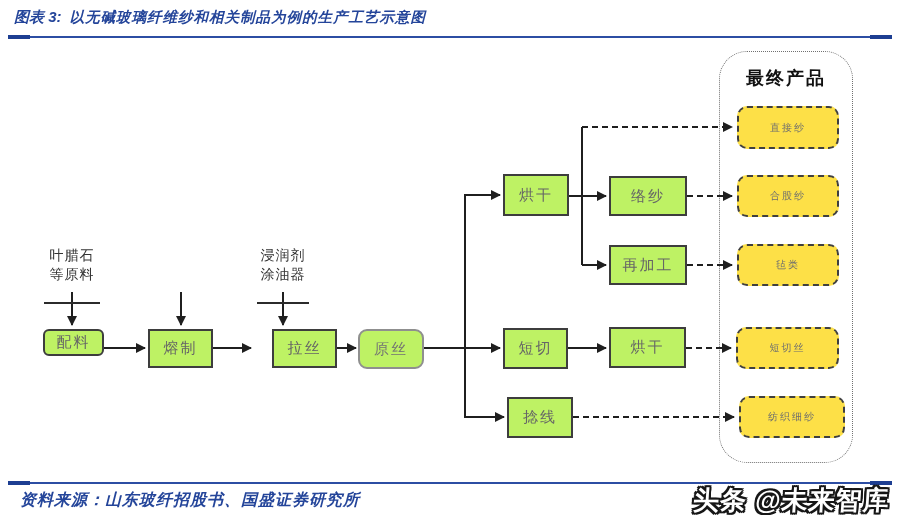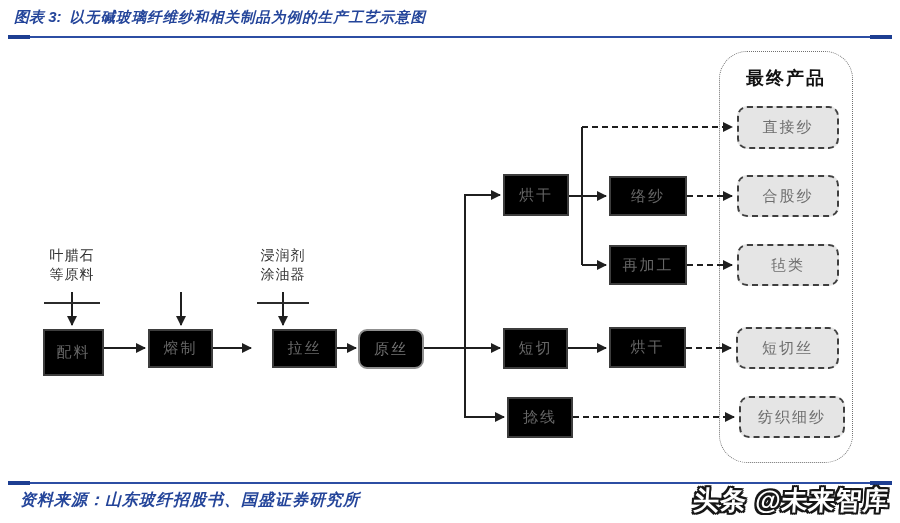--- a/index.html
+++ b/index.html
@@ -23,39 +23,39 @@
   .final-container{
     position:absolute;left:719px;top:51px;width:134px;height:412px;
     border:1px dotted #707070;border-radius:28px;background:#ffffff;z-index:1;box-sizing:border-box;
   }
   .final-title{
     position:absolute;left:719px;top:66px;width:134px;text-align:center;
     font-weight:bold;font-size:18px;color:#111111;letter-spacing:2px;z-index:3;
   }
   
   .node{
-    position:absolute;background:#000000;border:2px solid #3D3D3D;box-sizing:border-box;
+    position:absolute;background:#bef264;border:2px solid #3D3D3D;box-sizing:border-box;
     display:flex;align-items:center;justify-content:center;
     font-size:15px;color:#666666;letter-spacing:2px;z-index:3;white-space:nowrap;
   }
-  .n-batching{left:43px;top:329px;width:61px;height:47px;}
+  .n-batching{left:43px;top:329px;width:61px;height:27px;border-radius:6px;}
   .n-melting{left:148px;top:329px;width:65px;height:39px;}
   .n-drawing{left:253px;top:329px;width:65px;height:39px;margin-left:19px;}
   .n-rawsilk{left:358px;top:329px;width:66px;height:40px;border:2px solid #8F8F8F;border-radius:9px;color:#737373;}
   .n-drying1{left:503px;top:174px;width:66px;height:42px;}
   .n-chopping{left:503px;top:328px;width:65px;height:41px;}
   .n-twisting{left:507px;top:397px;width:66px;height:41px;}
   .n-winding{left:609px;top:176px;width:78px;height:40px;}
   .n-reproc{left:609px;top:245px;width:78px;height:40px;}
   .n-drying2{left:609px;top:327px;width:77px;height:41px;}
   
   .prod{
-    position:absolute;background:#e5e5e5;border:2px dashed #3F3F3F;border-radius:10px;box-sizing:border-box;
+    position:absolute;background:#fde047;border:2px dashed #3F3F3F;border-radius:10px;box-sizing:border-box;
     display:flex;align-items:center;justify-content:center;
-    font-size:15px;color:#6E6E6E;letter-spacing:2px;z-index:3;white-space:nowrap;
+    font-size:10px;color:#6E6E6E;letter-spacing:2px;z-index:3;white-space:nowrap;
   }
   .p-0{left:737px;top:106px;width:102px;height:43px;}
   .p-1{left:737px;top:175px;width:102px;height:42px;}
   .p-2{left:737px;top:244px;width:102px;height:42px;}
   .p-3{left:736px;top:327px;width:103px;height:42px;}
   .p-4{left:739px;top:396px;width:106px;height:42px;}
   
   .ann{
     position:absolute;text-align:center;font-size:14px;line-height:19px;color:#333333;
     padding-bottom:18px;border-bottom:2px solid #2B2B2B;z-index:3;letter-spacing:1px;

